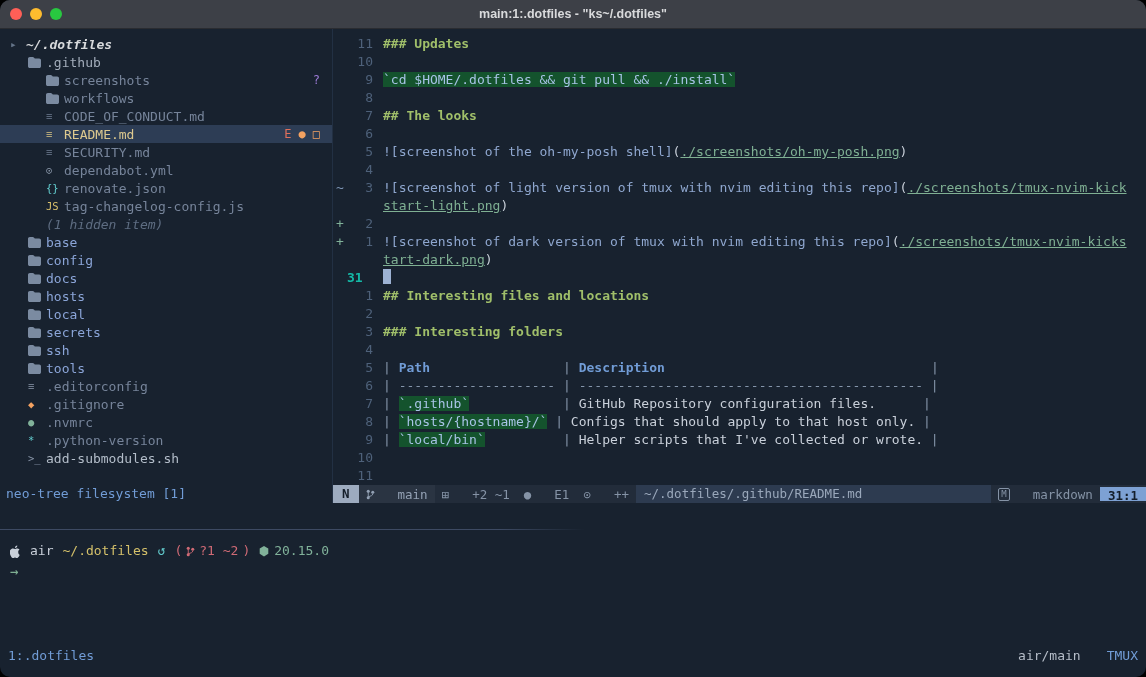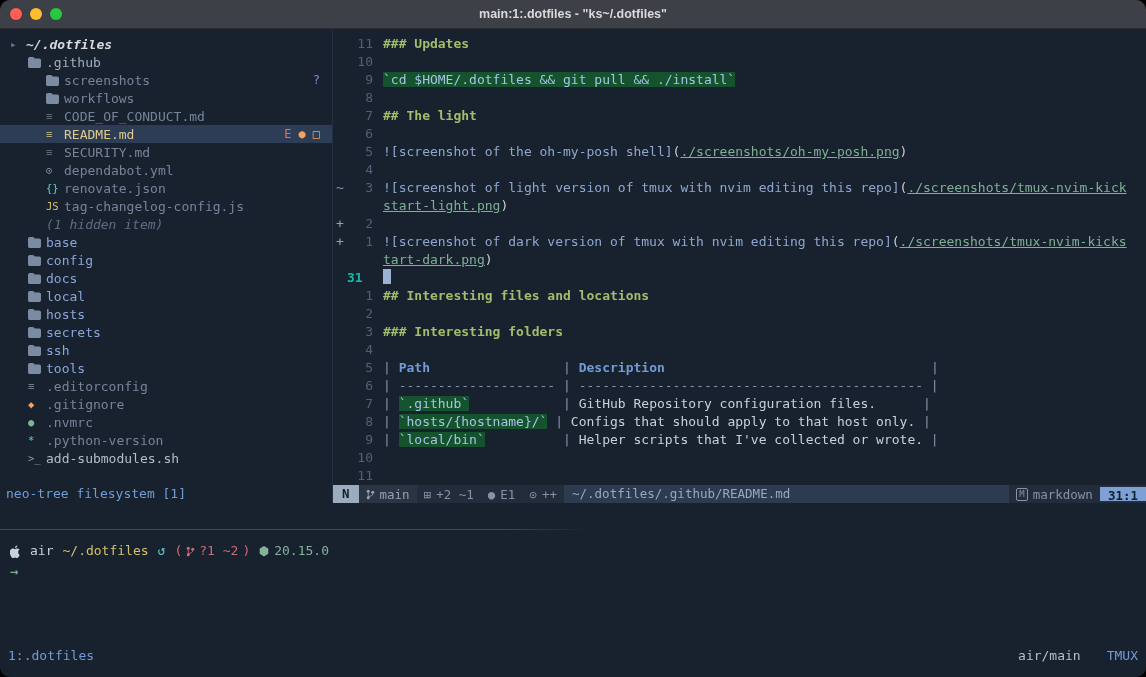--- a/index.html
+++ b/index.html
@@ -45,21 +45,21 @@
   .s-link{color:#8fa7cf;}
   .s-url{color:#7fb093;text-decoration:underline;}
   .s-fg{color:#8495aa;}
   .s-fg2{color:#c9d0da;}
   .s-th{color:#719cd6;font-weight:bold;}
   .cursor{display:inline-block;width:7.5px;height:15px;background:#9db2d3;vertical-align:-2px;}
   
   .statusline{margin-top:auto;height:18px;flex:none;background:#222c3a;display:flex;align-items:center;
               font-size:12.5px;white-space:pre;overflow:hidden;}
   .sl-mode{flex:none;background:#9dabbf;color:#141e2a;font-weight:bold;padding:0 9px;height:18px;line-height:18px;}
-  .sl-seg{flex:none;padding:0 7px;color:#8593a6;display:inline-flex;align-items:center;gap:5px;height:18px;}
+  .sl-seg{flex:none;padding:0 7px;color:#8593a6;display:inline-flex;align-items:center;gap:23px;height:18px;}
   .sl-b{background:#2a3442;color:#93a1b4;}
   .sl-path{flex:1;background:#2d3b50;color:#9aa8bb;height:18px;line-height:18px;padding:0 8px;overflow:hidden;}
   .sl-pos{flex:none;background:#7da1d4;color:#141e2a;font-weight:bold;padding:0 8px;height:14px;line-height:18px;}
   .md-chip{display:inline-block;border:1px solid #8593a6;border-radius:2px;font-size:9px;line-height:11px;padding:0 2px;}
   
   .pane{flex:1;position:relative;}
   .pane-sep{height:1px;margin-top:26px;
             background:linear-gradient(to right,#3d4a63 0,#3d4a63 500px,rgba(61,74,99,0) 585px);}
   .prompt-line{padding:12px 1px 0 10px;font-size:13px;line-height:18px;color:#c9d0da;
                display:flex;align-items:center;white-space:pre;}
@@ -206,30 +206,30 @@
               </svg></span>
     <span class="nt-label c-dirblue">docs</span>
     <span class="nt-markers"></span>
   </div>
           <div class="nt-row">
     <span class="nt-indent" style="width: 18px;"></span>
     
     <span class="nt-icon"><svg viewBox="0 0 13 11" width="13" height="11">
                 <path fill="currentColor" d="M0 1.8C0 .8.8 0 1.8 0h2.9c.5 0 .9.2 1.2.5l.9 1h4.4c1 0 1.8.8 1.8 1.8v5.9c0 1-.8 1.8-1.8 1.8H1.8c-1 0-1.8-.8-1.8-1.8z"></path>
               </svg></span>
+    <span class="nt-label c-dirblue">hosts</span>
+    <span class="nt-markers"></span>
+  </div>
+          <div class="nt-row">
+    <span class="nt-indent" style="width: 18px;"></span>
+    
+    <span class="nt-icon"><svg viewBox="0 0 13 11" width="13" height="11">
+                <path fill="currentColor" d="M0 1.8C0 .8.8 0 1.8 0h2.9c.5 0 .9.2 1.2.5l.9 1h4.4c1 0 1.8.8 1.8 1.8v5.9c0 1-.8 1.8-1.8 1.8H1.8c-1 0-1.8-.8-1.8-1.8z"></path>
+              </svg></span>
     <span class="nt-label c-dirblue">local</span>
-    <span class="nt-markers"></span>
-  </div>
-          <div class="nt-row">
-    <span class="nt-indent" style="width: 18px;"></span>
-    
-    <span class="nt-icon"><svg viewBox="0 0 13 11" width="13" height="11">
-                <path fill="currentColor" d="M0 1.8C0 .8.8 0 1.8 0h2.9c.5 0 .9.2 1.2.5l.9 1h4.4c1 0 1.8.8 1.8 1.8v5.9c0 1-.8 1.8-1.8 1.8H1.8c-1 0-1.8-.8-1.8-1.8z"></path>
-              </svg></span>
-    <span class="nt-label c-dirblue">hosts</span>
     <span class="nt-markers"></span>
   </div>
           <div class="nt-row">
     <span class="nt-indent" style="width: 18px;"></span>
     
     <span class="nt-icon"><svg viewBox="0 0 13 11" width="13" height="11">
                 <path fill="currentColor" d="M0 1.8C0 .8.8 0 1.8 0h2.9c.5 0 .9.2 1.2.5l.9 1h4.4c1 0 1.8.8 1.8 1.8v5.9c0 1-.8 1.8-1.8 1.8H1.8c-1 0-1.8-.8-1.8-1.8z"></path>
               </svg></span>
     <span class="nt-label c-dirblue">secrets</span>
     <span class="nt-markers"></span>
@@ -309,21 +309,21 @@
     <span class="ed-text"><span class="s-code">`cd $HOME/.dotfiles &amp;&amp; git pull &amp;&amp; ./install`</span></span>
   </div>
           <div class="ed-line">
     <span class="ed-sign"></span>
     <span class="ed-num">8</span>
     <span class="ed-text"></span>
   </div>
           <div class="ed-line">
     <span class="ed-sign"></span>
     <span class="ed-num">7</span>
-    <span class="ed-text"><span class="s-h">## The light</span></span>
+    <span class="ed-text"><span class="s-h">## The looks</span></span>
   </div>
           <div class="ed-line">
     <span class="ed-sign"></span>
     <span class="ed-num">6</span>
     <span class="ed-text"></span>
   </div>
           <div class="ed-line">
     <span class="ed-sign"></span>
     <span class="ed-num">5</span>
     <span class="ed-text"><span class="s-link">![screenshot of the oh-my-posh shell]</span><span class="s-fg2">(</span><span class="s-url">./screenshots/oh-my-posh.png</span><span class="s-fg2">)</span></span>

